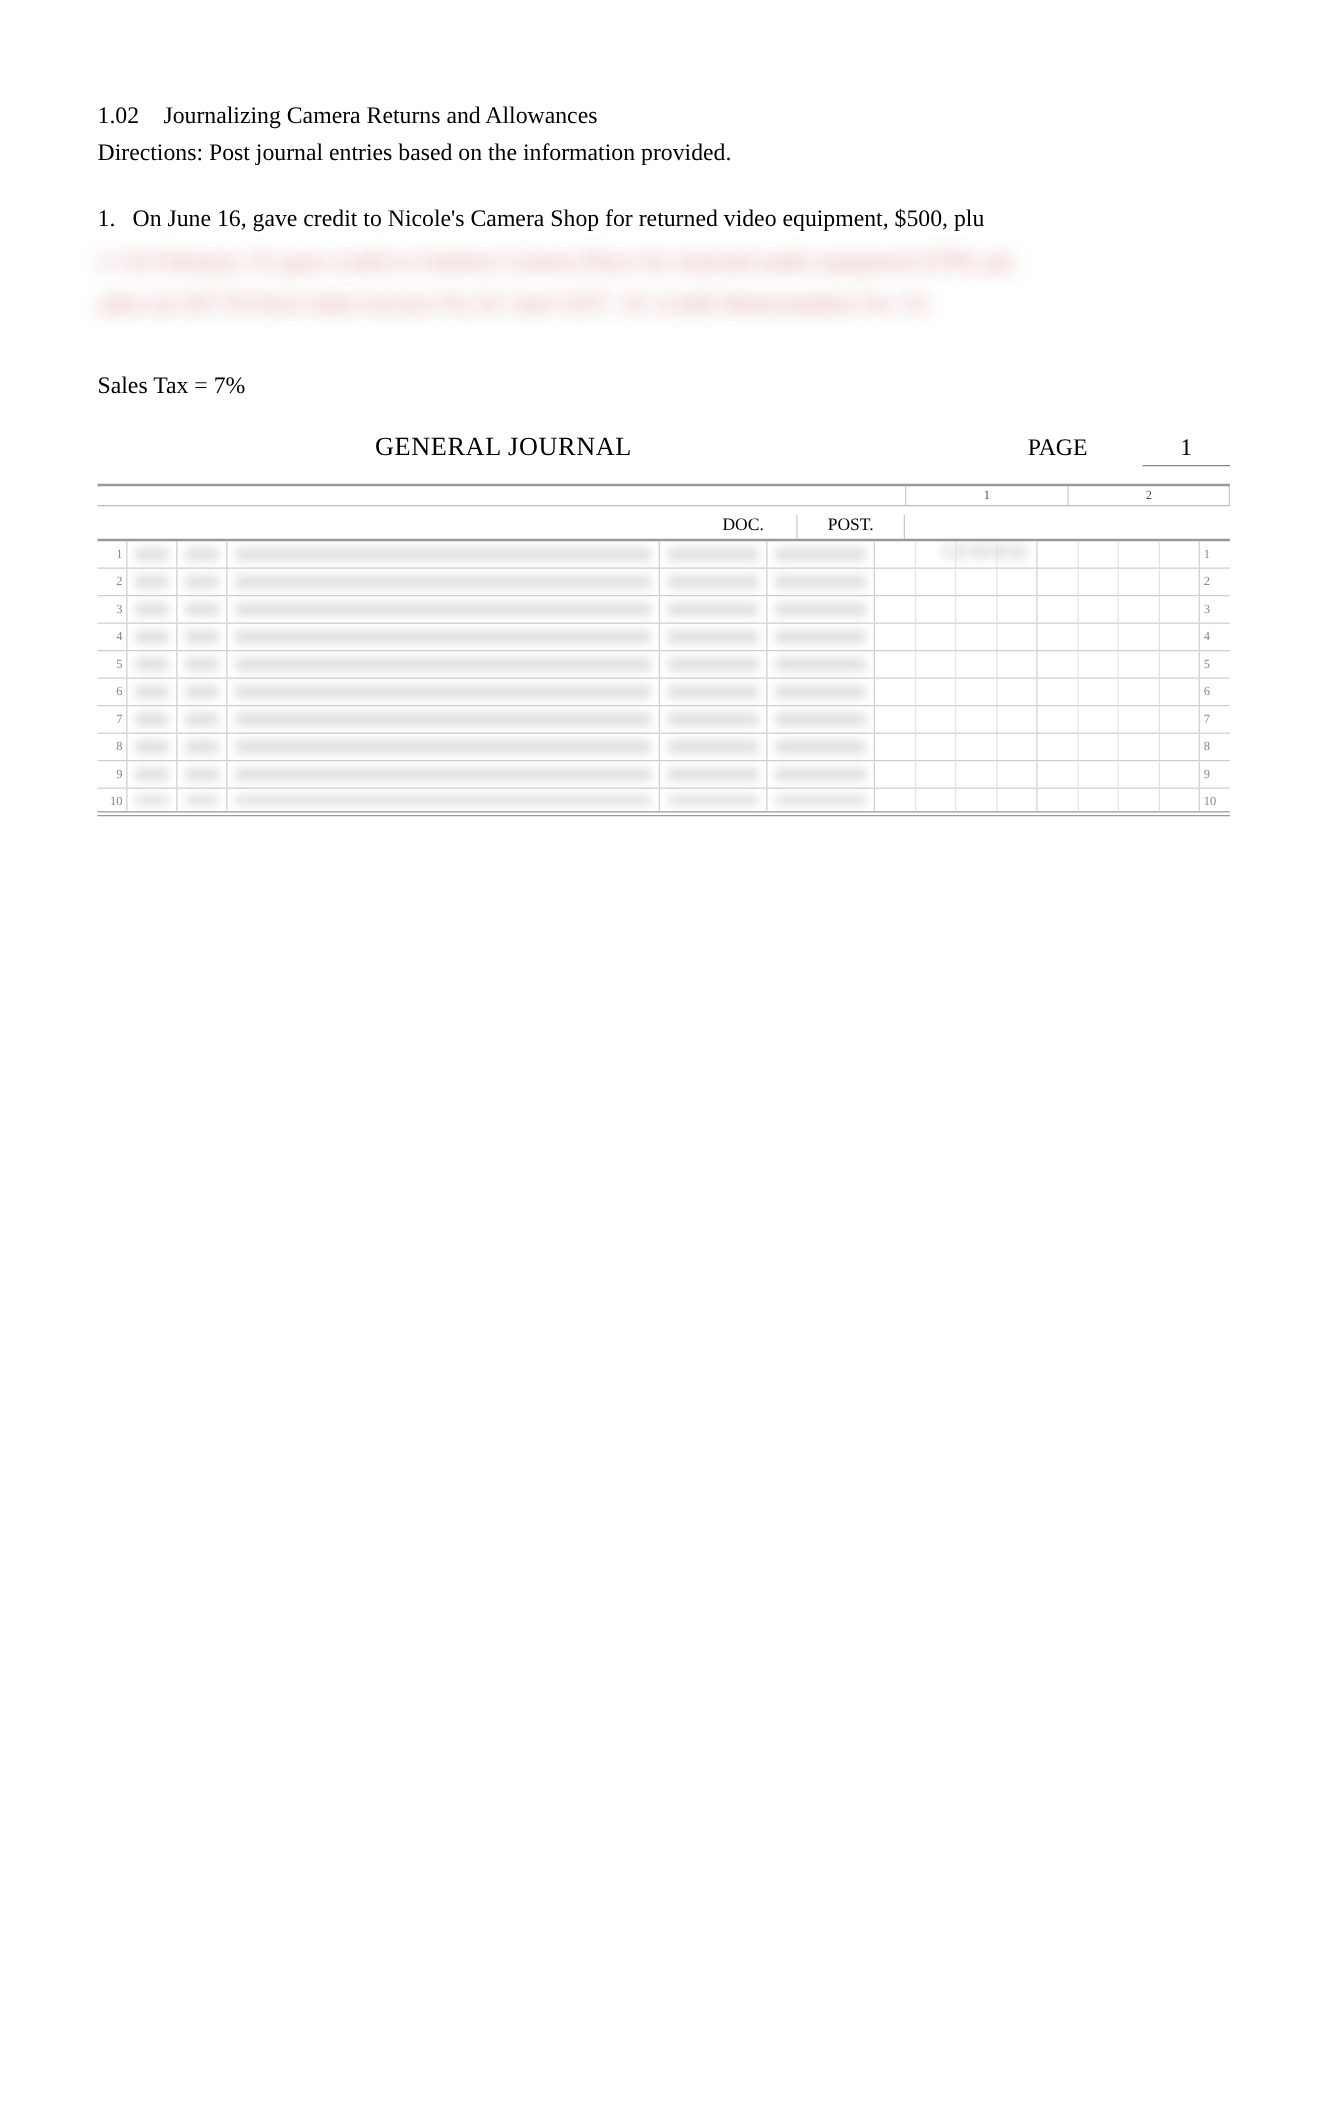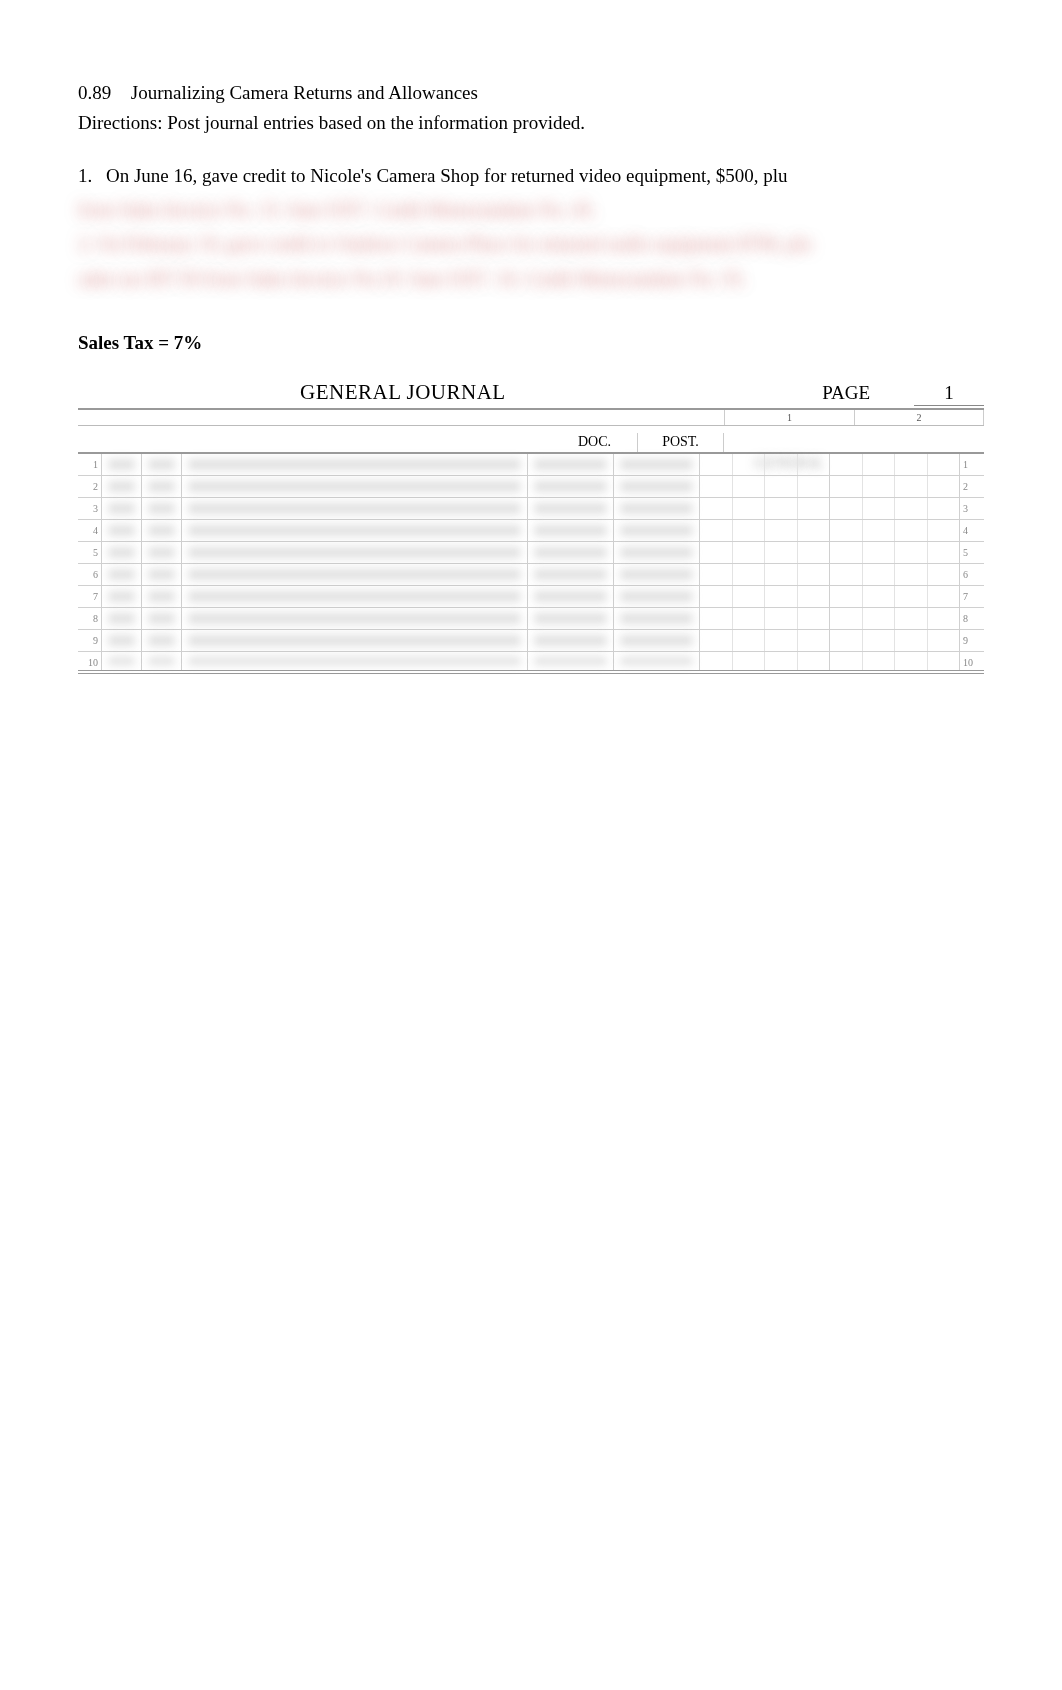--- a/index.html
+++ b/index.html
@@ -19,28 +19,28 @@
     .q1 { margin-bottom: 6px; }
     .q1 .num { display: inline-block; width: 28px; }
     .blurred {
       color: transparent;
       text-shadow: 0 0 14px rgba(180,40,40,0.55);
       user-select: none;
       line-height: 1.6;
       margin-bottom: 36px;
     }
     .blurred div { margin-bottom: 4px; }
-    .sales-tax { margin: 8px 0 22px 0; font-weight: bold; }
+    .sales-tax { margin: 8px 0 22px 0; }
 
     .journal-wrap { width: 100%; }
     .journal-title-row {
       display: flex;
       align-items: baseline;
       border-bottom: 2px solid #999;
-      padding-bottom: 2px;
+      padding-bottom: 14px;
     }
     .journal-title-row .spacer-left { width: 140px; }
     .journal-title-row .gj { font-size: 21px; letter-spacing: 0.5px; flex: 0 0 auto; margin-left: 82px;}
     .journal-title-row .fill { flex: 1 1 auto; }
     .journal-title-row .page-label { font-size: 19px; margin-right: 44px; }
     .journal-title-row .page-num { font-size: 19px; width: 70px; border-bottom: 1px solid #888; display: inline-block; text-align: center; }
 
     .sub-bar {
       display: flex;
       height: 16px;
@@ -96,31 +96,30 @@
       left: 6px; right: 6px; top: 5px; bottom: 5px;
       background: rgba(170,170,170,0.35);
       filter: blur(4px);
       border-radius: 3px;
     }
   </style>
 </head>
 <body>
 
 <div class="section-head">
-  <span class="section-num">0.89</span>
+  <span class="section-num">1.02</span>
   <span>Journalizing Camera Returns and Allowances</span>
 </div>
 <div class="para">Directions: Post journal entries based on the information provided.</div>
 
 <div class="q1">
   <span class="num">1.</span><span>On June 16, gave credit to Nicole's Camera Shop for returned video equipment, $500, plu</span>
 </div>
 
 <div class="blurred">
-  <div>from Sales Invoice No. 15.     Sam S357.   Credit Memorandum No. 45.</div>
   <div>2.  On February 19, gave credit to Outdoor Camera Place for returned audio equipment $700, plu</div>
   <div>sales tax $57.50 from Sales Invoice No.19.  Sam S357. 16.  Credit Memorandum No. 55.</div>
 </div>
 
 <div class="sales-tax">Sales Tax = 7%</div>
 
 <div class="journal-wrap">
 
   <div class="journal-title-row">
     <span class="spacer-left"></span>

